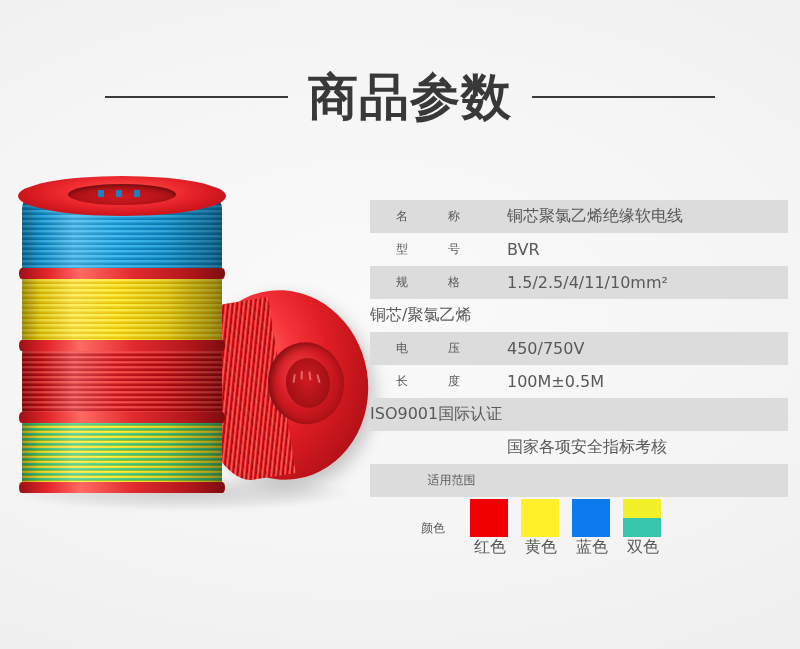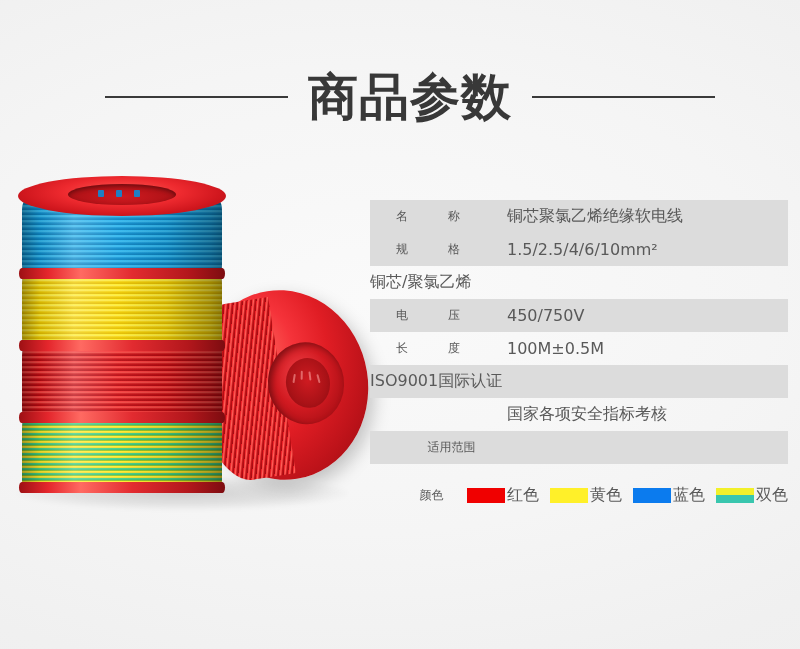--- a/index.html
+++ b/index.html
@@ -275,20 +275,21 @@
     align-items: center;
     height: 33px;
     margin-top: 15px;
   }
   #color-row .spec-label { letter-spacing: 0px; width: 100px; }
 
   .swatch-group {
     display: flex;
     align-items: center;
     margin-right: 11px;
+    flex-direction: column;
   }
   .swatch {
     width: 38px;
     height: 15px;
     margin-right: 2px;
     flex: 0 0 38px;
   }
   .swatch.dual {
     background: linear-gradient(to bottom, #f2f029 0 50%, #39c6ae 50% 100%);
   }
@@ -348,24 +349,28 @@
     </div>
   </div>
 
   <div id="spec-table">
 
     <div class="spec-row shaded">
       <div class="spec-label">名　称</div>
       <div class="spec-value">铜芯聚氯乙烯绝缘软电线</div>
     </div>
 
+    <div class="spec-row">
+      <div class="spec-label">型　号</div>
+      <div class="spec-value">BVR</div>
+    </div>
 
     <div class="spec-row shaded">
       <div class="spec-label">规　格</div>
-      <div class="spec-value">1.5/2.5/4/6/10mm²</div>
+      <div class="spec-value">1.5/2.5/4/11/10mm²</div>
     </div>
 
     <div class="spec-row">
       <div class="spec-value">铜芯/聚氯乙烯</div>
     </div>
 
     <div class="spec-row shaded">
       <div class="spec-label">电　压</div>
       <div class="spec-value">450/750V</div>
     </div>

